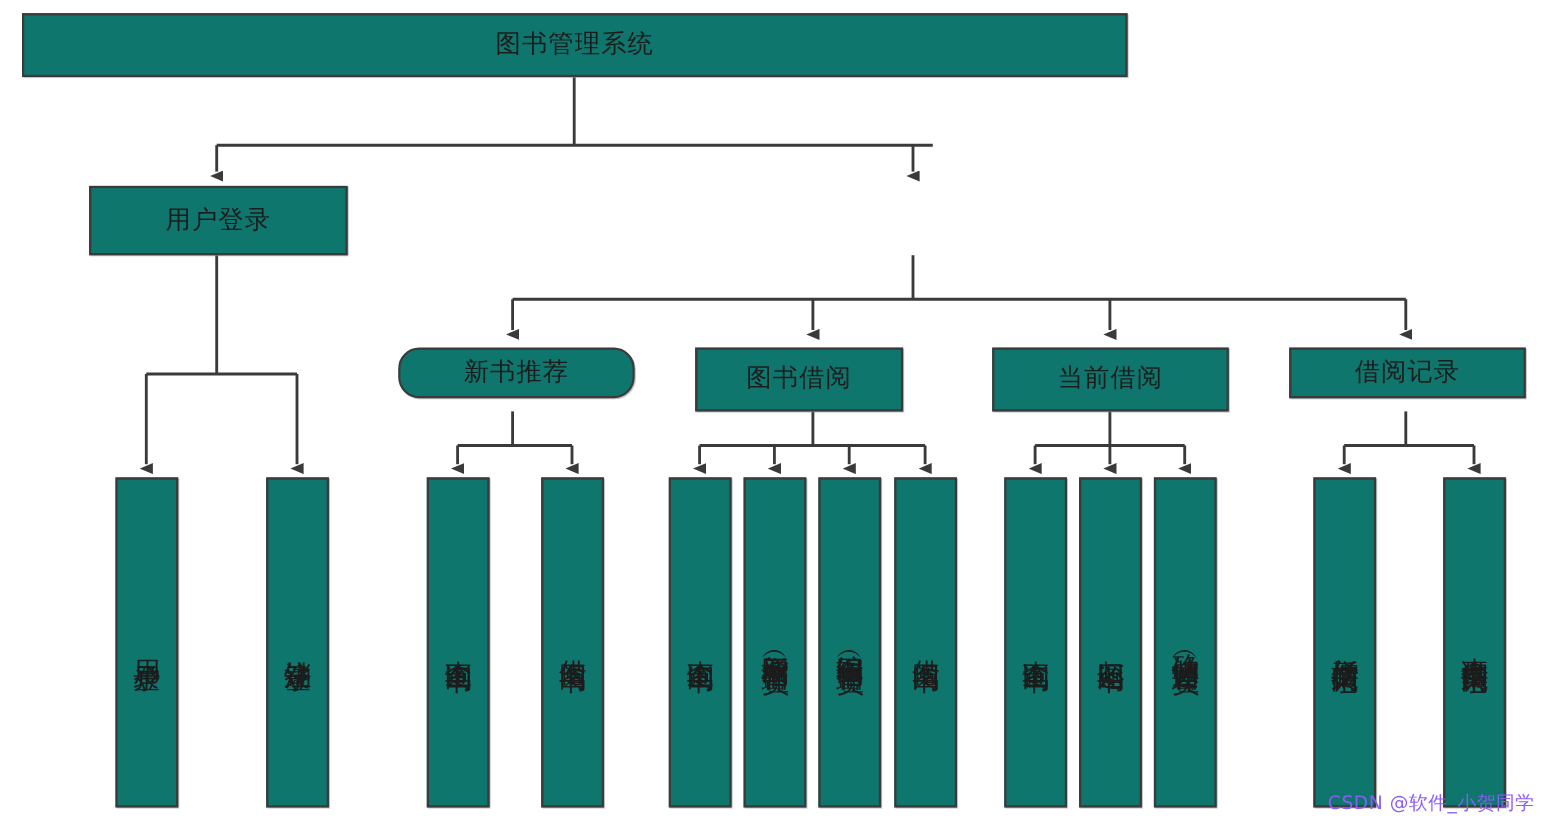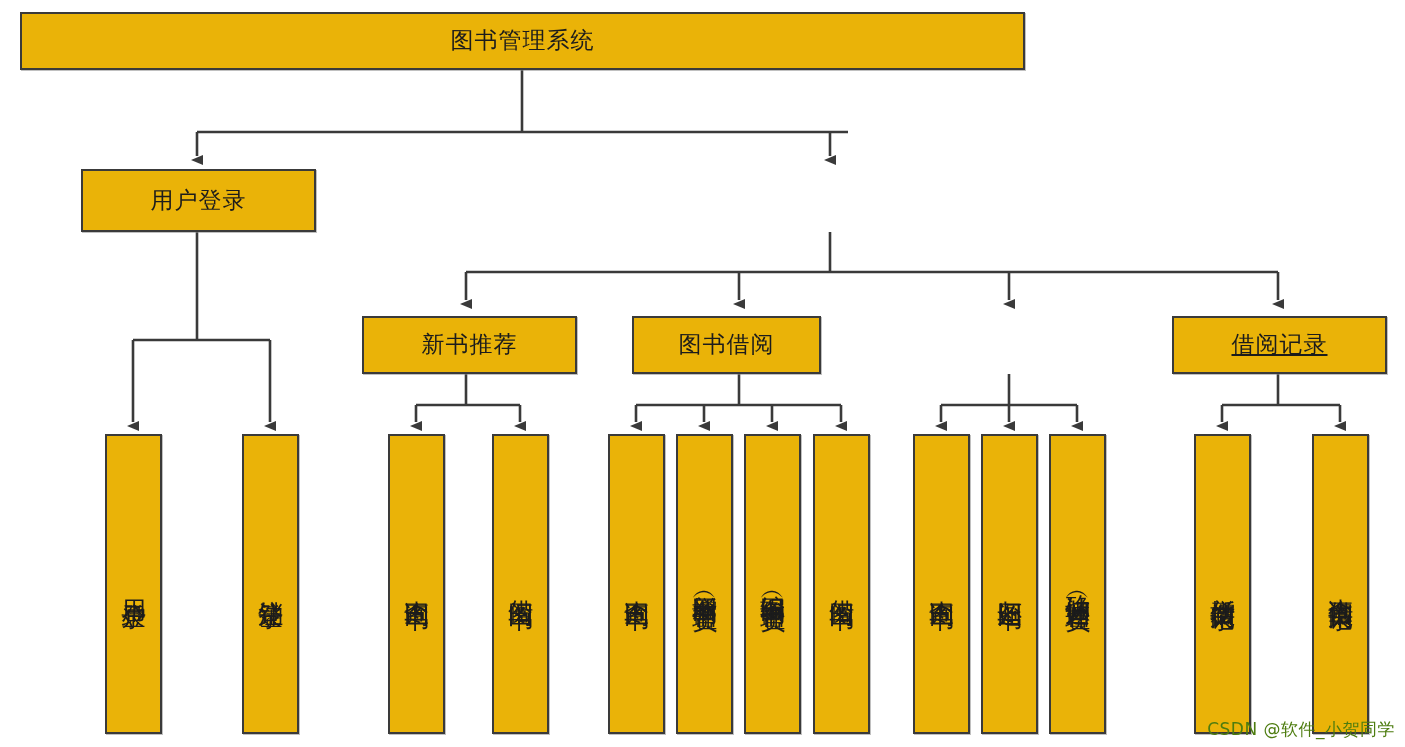--- a/index.html
+++ b/index.html
@@ -22,21 +22,21 @@
     left: 0;
     top: 0;
     width: 1405px;
     height: 747px;
     pointer-events: none;
   }
   .node {
     position: absolute;
     box-sizing: border-box;
     border: 2.5px solid #3a3a3a;
-    background: #eab308;
+    background: #0f766e;
     display: flex;
     align-items: center;
     justify-content: center;
     color: #1c1c1c;
     box-shadow: 1px 1px 0 rgba(140,140,140,0.55);
   }
   .node-h .node-label {
     font-size: 23px;
     line-height: 1.2;
     letter-spacing: 1px;
@@ -53,21 +53,21 @@
     line-height: 1.34;
     letter-spacing: 2px;
     white-space: nowrap;
     text-align: center;
   }
   .watermark {
     position: absolute;
     right: 10px;
     bottom: 6px;
     font-size: 17px;
-    color: #4d7c0f;
+    color: #8b5cf6;
     letter-spacing: 0.5px;
     white-space: nowrap;
   }
 </style>
 </head>
 <body>
 
 <div id="diagram-root">
 
   <svg id="edge-layer" viewBox="0 0 1405 747" xmlns="http://www.w3.org/2000/svg">
@@ -122,30 +122,33 @@
 
   <div class="node node-h" style="left:20px; top:12px; width:1005px; height:58px;">
     <span class="node-label">图书管理系统</span>
   </div>
 
   <div class="node node-h" style="left:81px; top:169px; width:235px; height:63px;">
     <span class="node-label">用户登录</span>
   </div>
 
 
-  <div class="node node-h" style="left:362px; top:316px; width:215px; height:58px;">
+  <div class="node node-h" style="left:362px; top:316px; width:215px; height:46px;border-radius:19px;">
     <span class="node-label">新书推荐</span>
   </div>
 
   <div class="node node-h" style="left:632px; top:316px; width:189px; height:58px;">
     <span class="node-label">图书借阅</span>
   </div>
 
-
-  <div class="node node-h" style="left:1172px; top:316px; width:215px; height:58px;text-decoration:underline;">
+  <div class="node node-h" style="left:902px; top:316px; width:215px; height:58px;">
+    <span class="node-label">当前借阅</span>
+  </div>
+
+  <div class="node node-h" style="left:1172px; top:316px; width:215px; height:46px;">
     <span class="node-label">借阅记录</span>
   </div>
 
   <div class="node node-v" style="left:105px; top:434px; width:57px; height:300px;">
     <span class="node-label">用户登录</span>
   </div>
 
   <div class="node node-v" style="left:242px; top:434px; width:57px; height:300px;">
     <span class="node-label">注销登录</span>
   </div>

